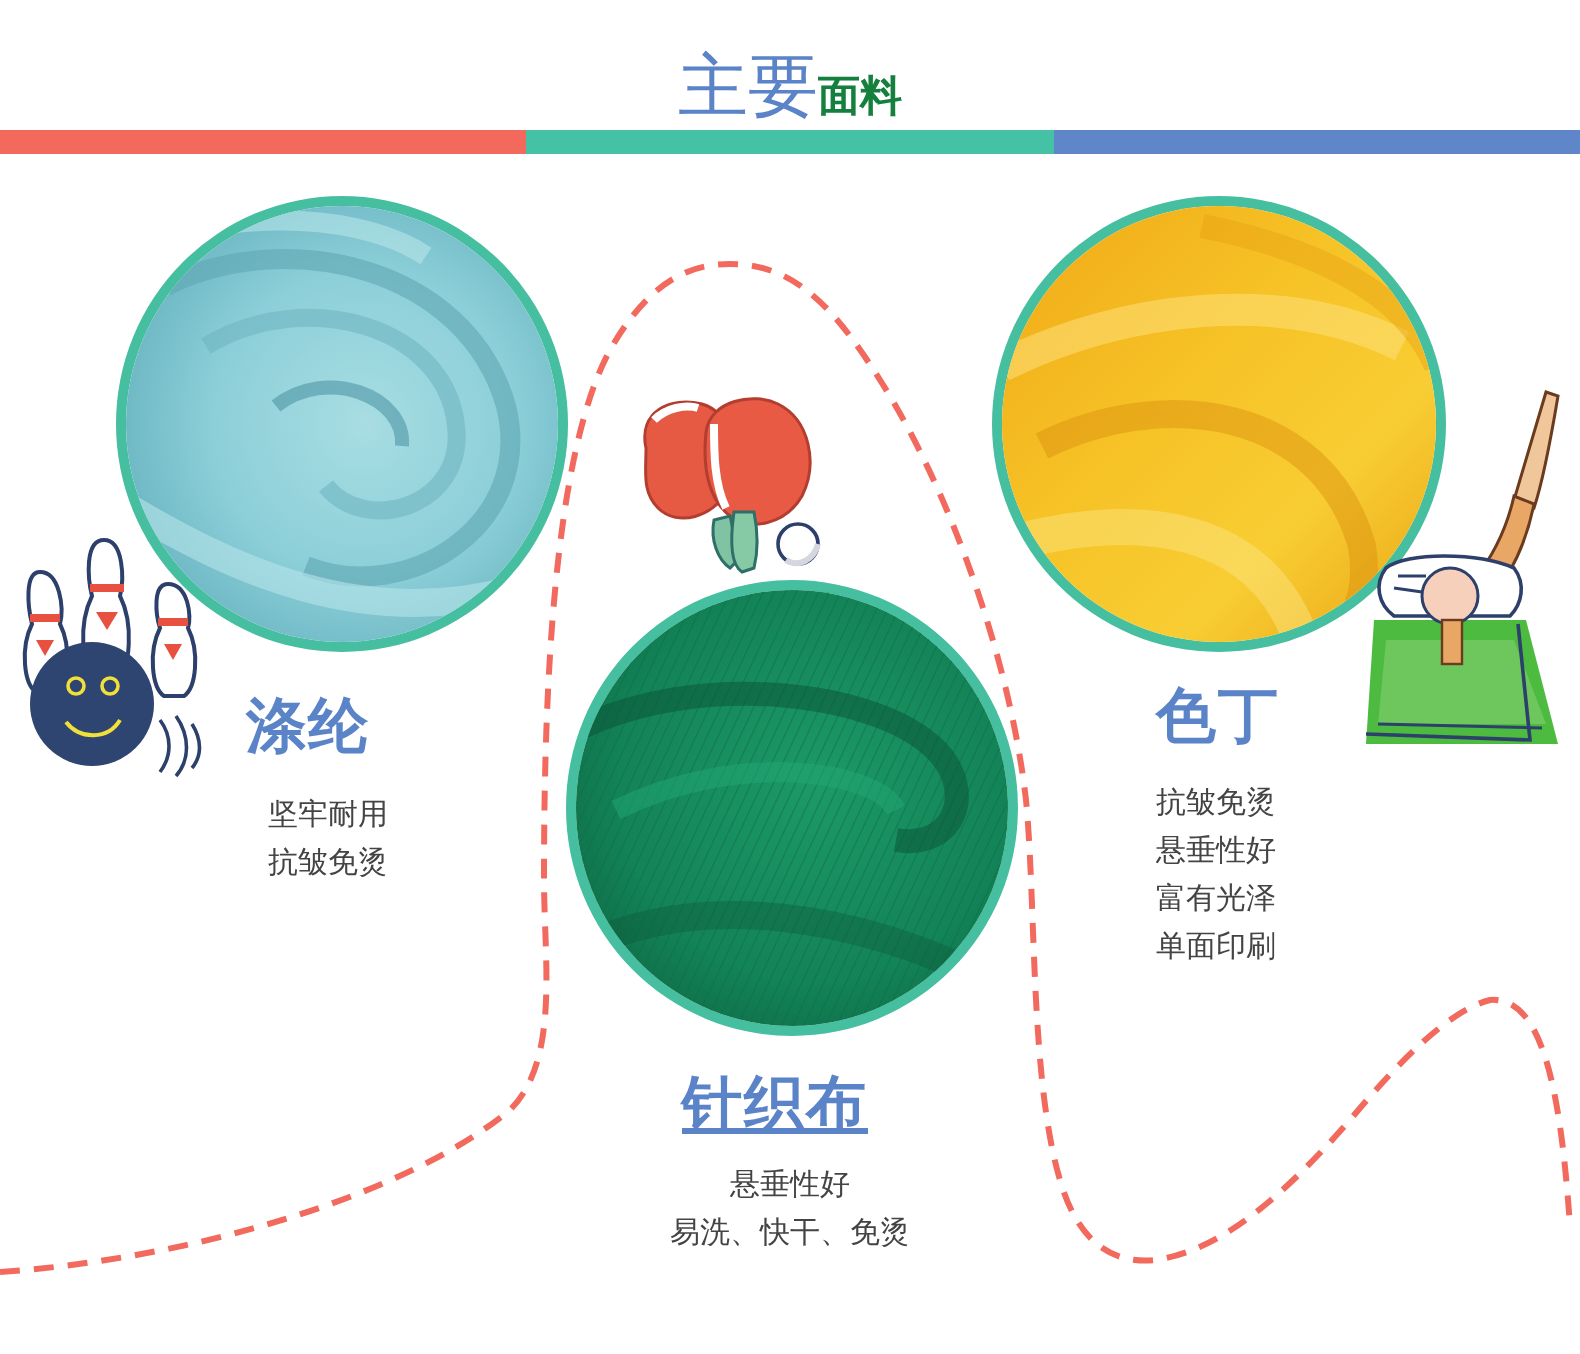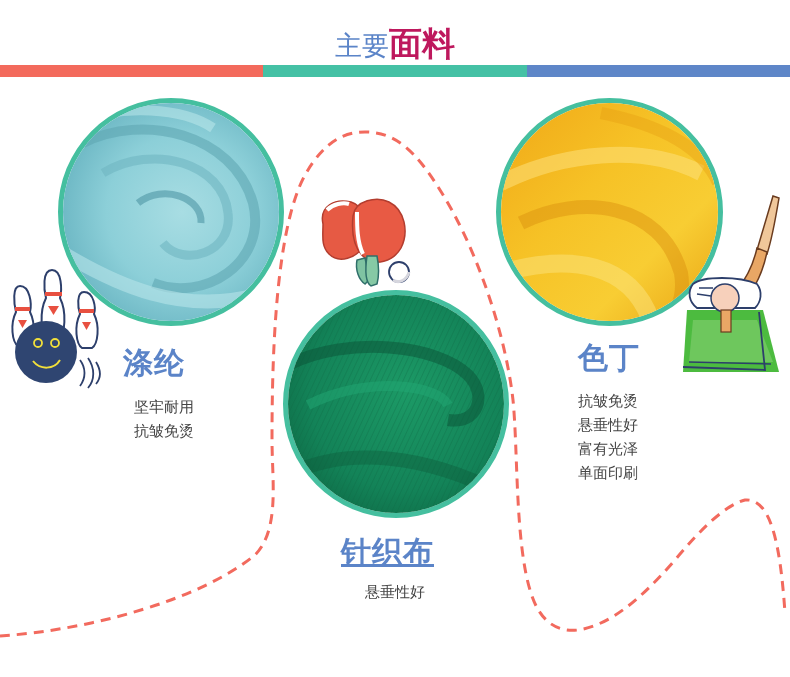--- a/index.html
+++ b/index.html
@@ -1,21 +1,21 @@
 <!DOCTYPE html>
 <html><head>
 <meta charset="utf-8">
 <style>
   html, body { margin:0; padding:0; background:#ffffff; }
   body { width:790px; height:677px; position:relative; overflow:hidden;
          font-family:"DejaVu Sans","Liberation Sans",sans-serif; }
   .abs { position:absolute; }
   #title { left:0; width:790px; top:24px; text-align:center; white-space:nowrap; line-height:40px; }
-  #title .t1 { font-size:27px; color:#5b84c8; }
-  #title .t2 { font-size:33px; color:#be185d; font-weight:bold; }
+  #title .t1 { font-size:35px; color:#5b84c8; }
+  #title .t2 { font-size:21px; color:#15803d; font-weight:bold; }
   #stripe { left:0; top:65px; width:790px; height:12px; display:flex; }
   #stripe span { flex:1; height:100%; display:block; }
   .circle { border-radius:50%; border:5px solid #45bf9f; box-sizing:border-box; overflow:hidden; }
   .fab-name { font-size:30px; color:#5b84c8; font-weight:bold; letter-spacing:1px; white-space:nowrap; }
   .fab-desc { font-size:15px; color:#444; line-height:24px; white-space:nowrap; }
   svg { display:block; }
 </style>
 </head>
 <body>
 
@@ -110,20 +110,21 @@
     <rect width="216" height="218" fill="url(#rib)"></rect>
     <path d="M0,70 C60,40 150,50 180,80 C200,100 190,130 160,125" fill="none" stroke="#0a5236" stroke-width="12" opacity="0.5"></path>
     <path d="M20,110 C80,80 150,90 160,110" fill="none" stroke="#22a873" stroke-width="10" opacity="0.5"></path>
     <path d="M0,180 C60,150 140,160 216,200" fill="none" stroke="#0c5a3a" stroke-width="14" opacity="0.4"></path>
   </svg>
 </div>
 
 <div class="abs fab-name" style="left:341px;top:532px;text-decoration:underline;">针织布</div>
 <div class="abs fab-desc" style="left:325px;top:580px;width:140px;text-align:center;">
   <div>悬垂性好</div>
+  <div>易洗、快干、免烫</div>
 </div>
 
 <div class="abs circle" style="left:496px;top:98px;width:227px;height:228px;">
   <svg width="217" height="218" viewBox="0 0 217 218">
     <defs>
       <linearGradient id="g3" x1="0" y1="0" x2="1" y2="1">
         <stop offset="0" stop-color="#f0a817"></stop>
           <stop offset="0.4" stop-color="#f6c226"></stop>
           <stop offset="0.7" stop-color="#f8cd33"></stop>
           <stop offset="1" stop-color="#e9a414"></stop>

